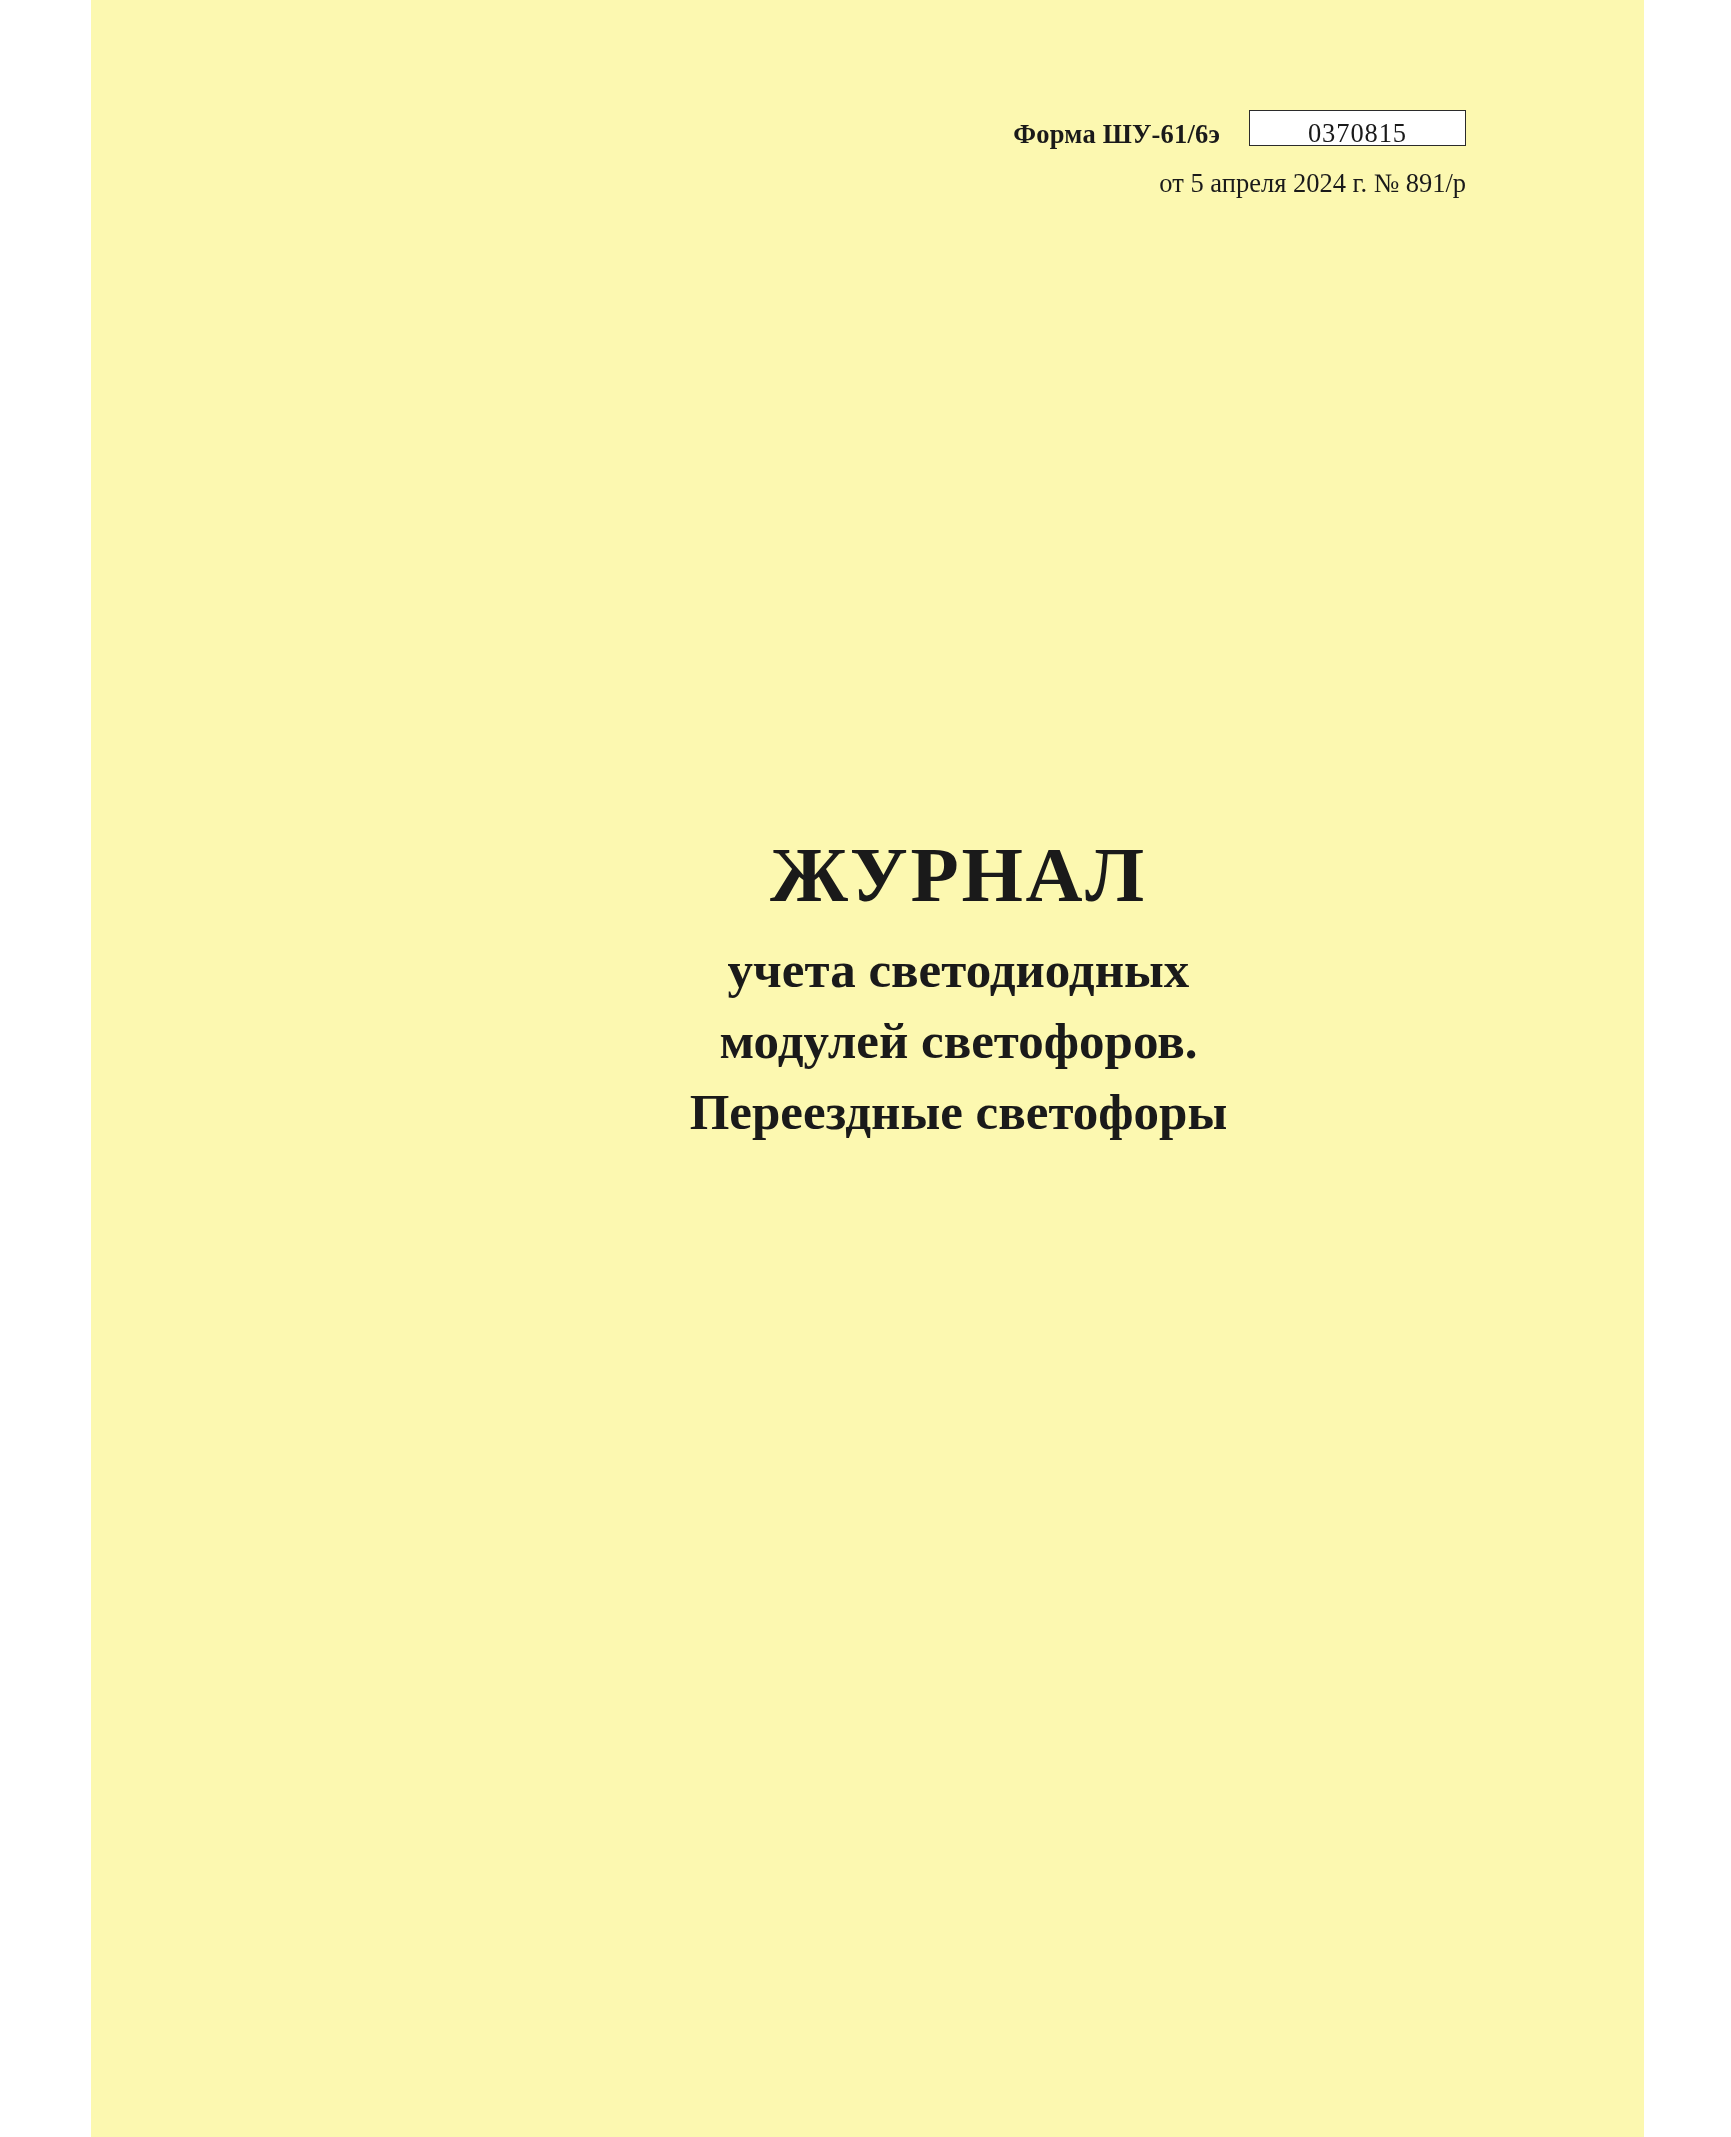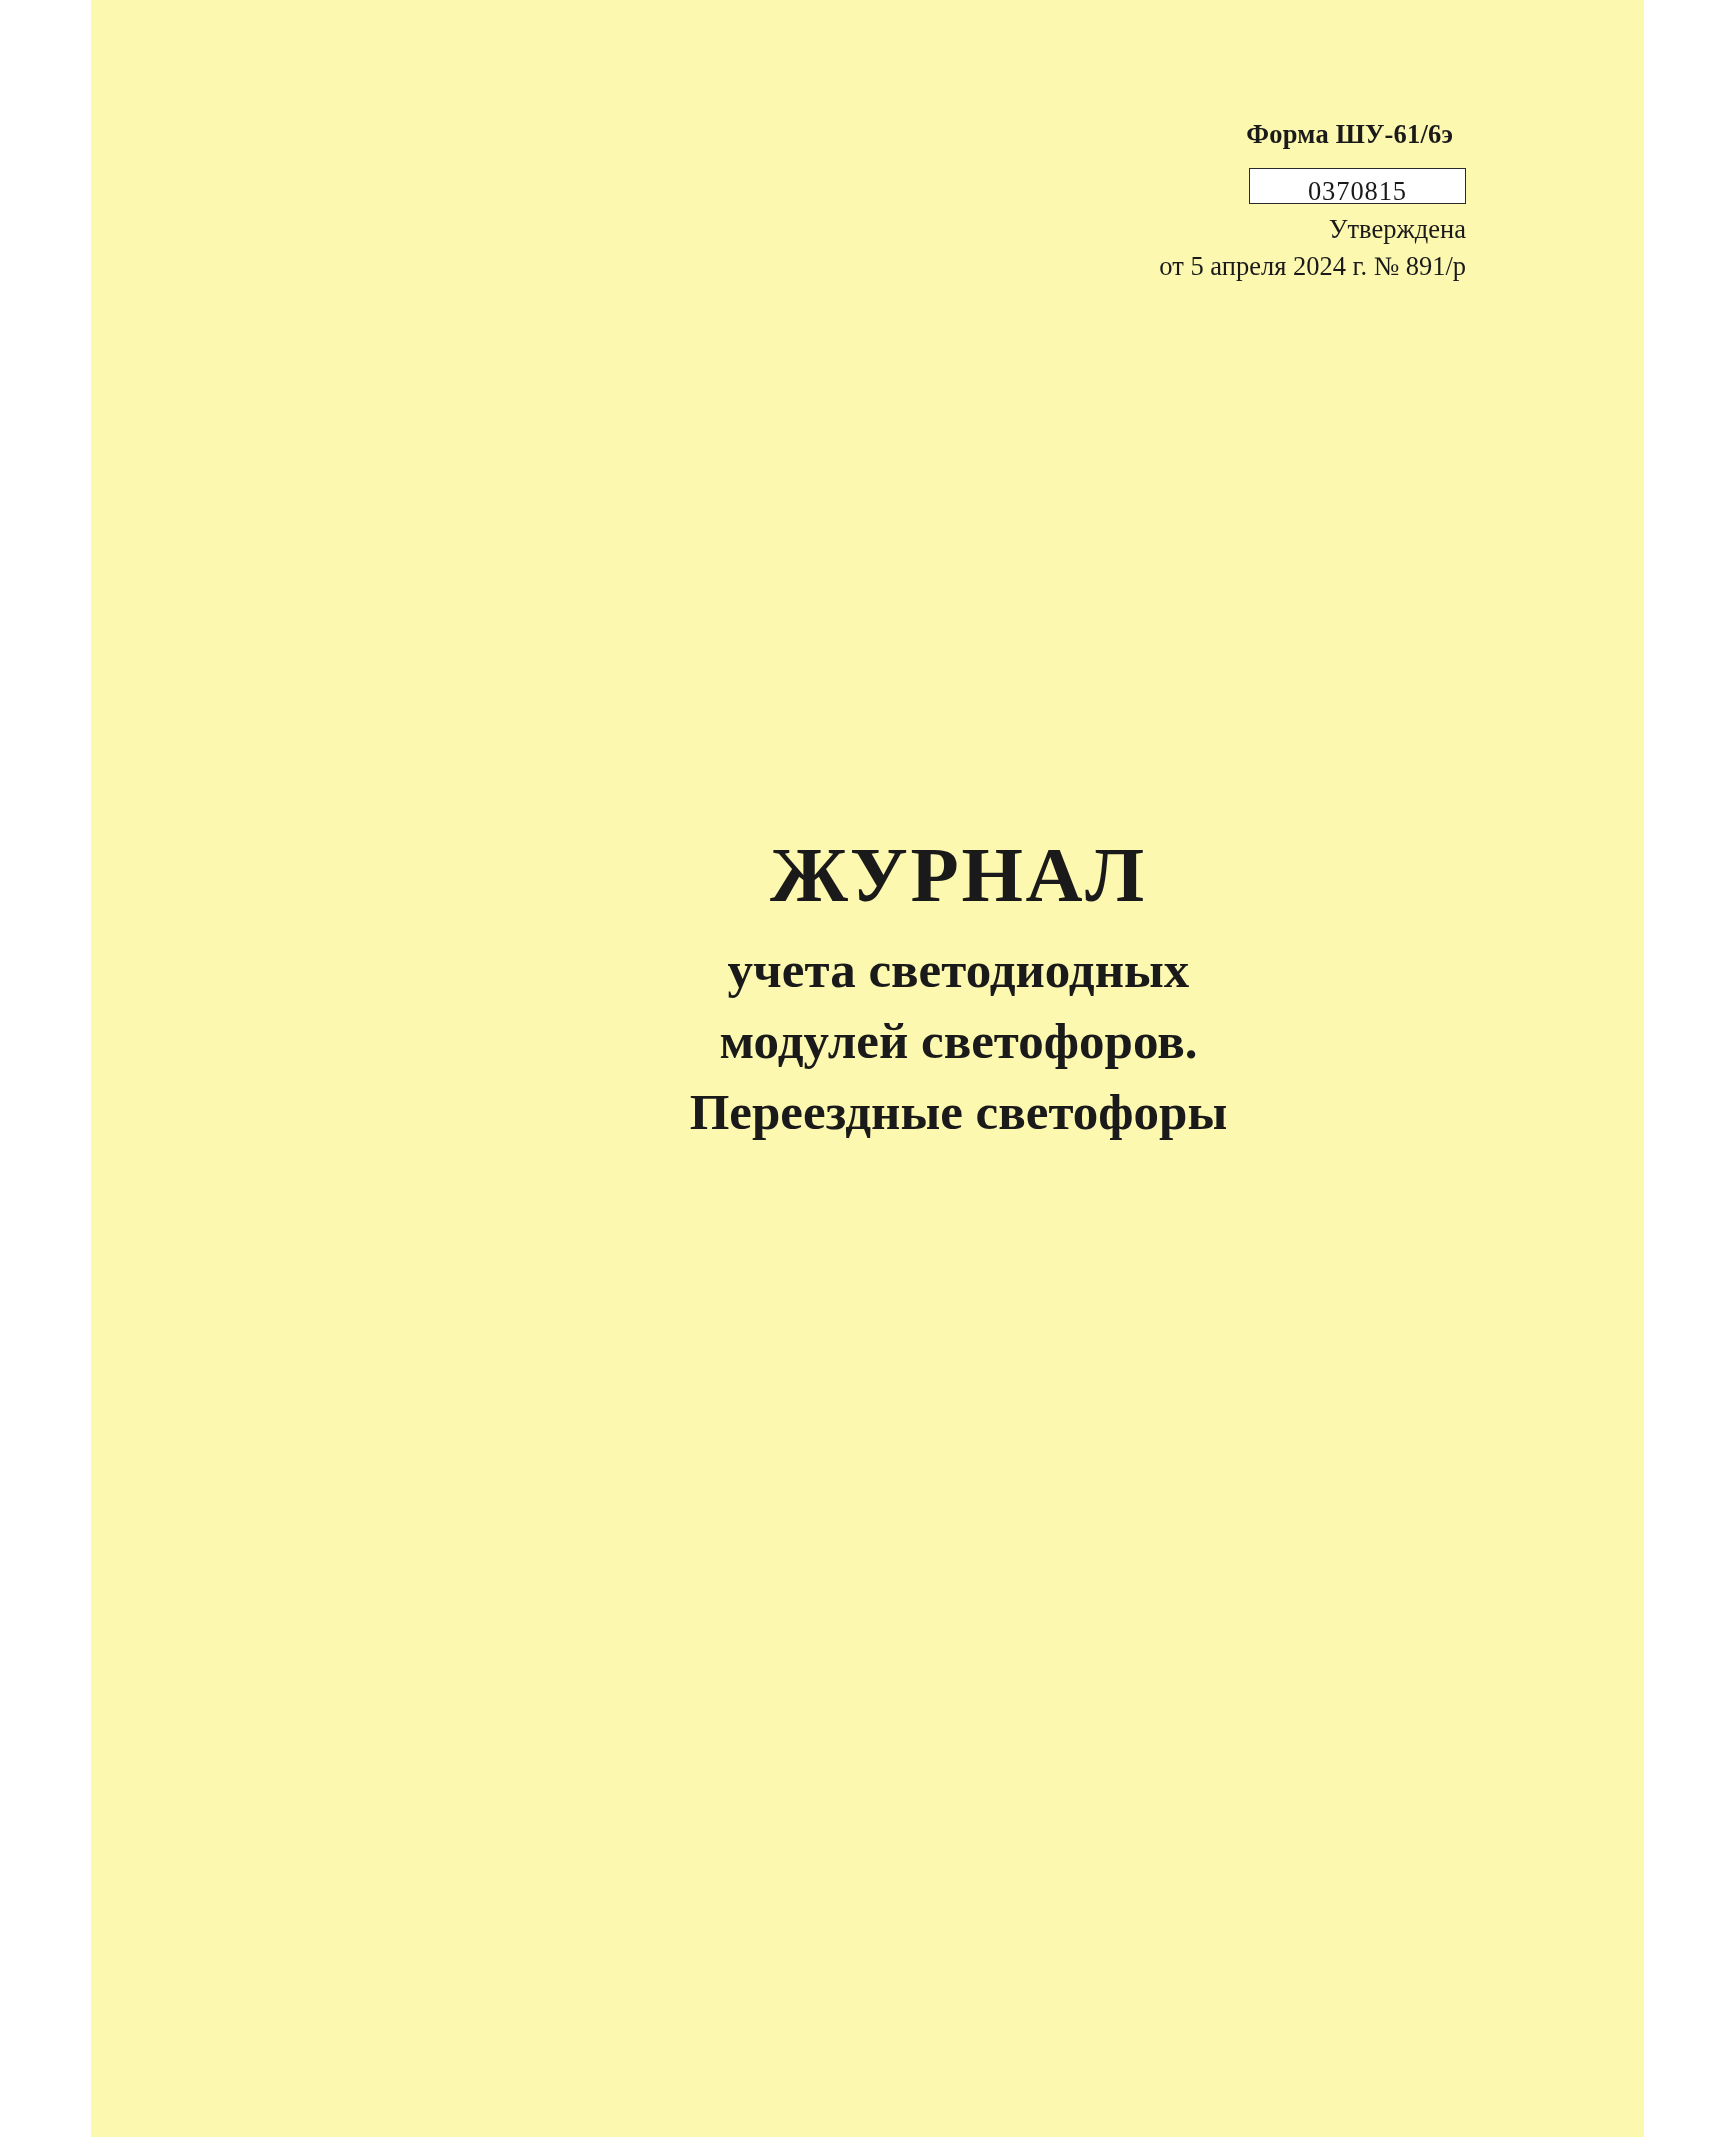--- a/index.html
+++ b/index.html
@@ -37,24 +37,23 @@
   .header-block {
     position: absolute;
     right: 178px;
     top: 110px;
     width: 694px;
     text-align: right;
   }
 
   .form-line {
     display: flex;
-    flex-direction: column;
-    align-items: flex-end;
+    align-items: flex-start;
     justify-content: flex-end;
-    gap: 10px;
+    gap: 16px;
   }
 
   .form-label {
     font-size: 26.5px;
     line-height: 48px;
     font-weight: 700;
     letter-spacing: 0.2px;
     padding-right: 12.8px;
     white-space: nowrap;
   }
@@ -112,21 +111,20 @@
   <div class="cover">
 
     <div class="header-block">
 
       <div class="form-line">
         <span class="form-label">Форма ШУ-61/6э</span>
         <span class="form-code">0370815</span>
       </div>
 
       <div class="approve">
-        <div>Утверждена</div>
         <div>от 5 апреля 2024 г. № 891/р</div>
       </div>
 
     </div>
 
     <div class="title-block">
       <div class="title-main">ЖУРНАЛ</div>
       <div class="title-sub">
         <div>учета светодиодных</div>
         <div>модулей светофоров.</div>

